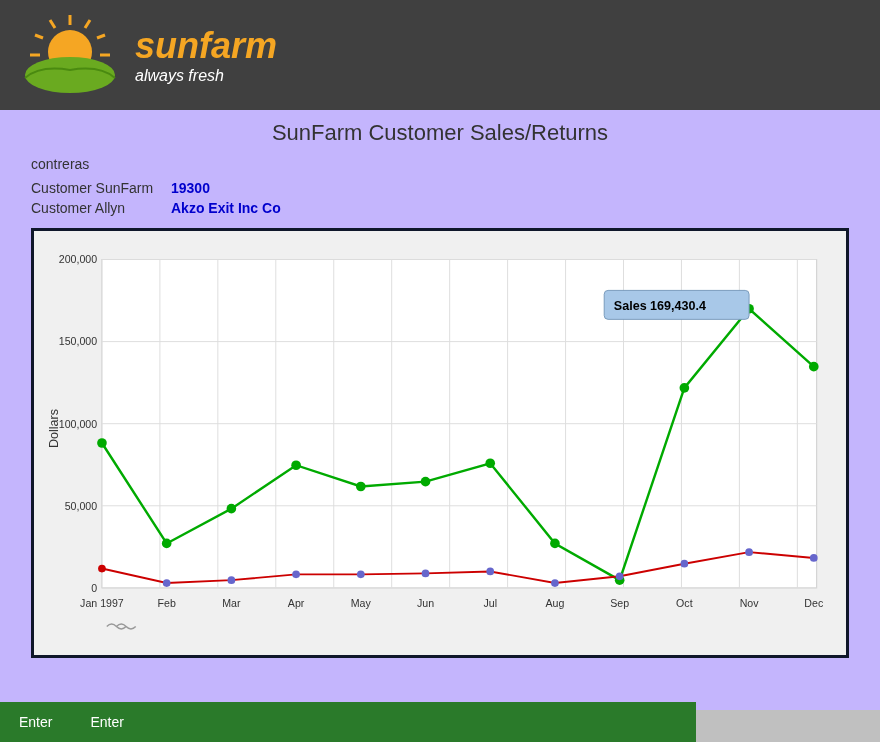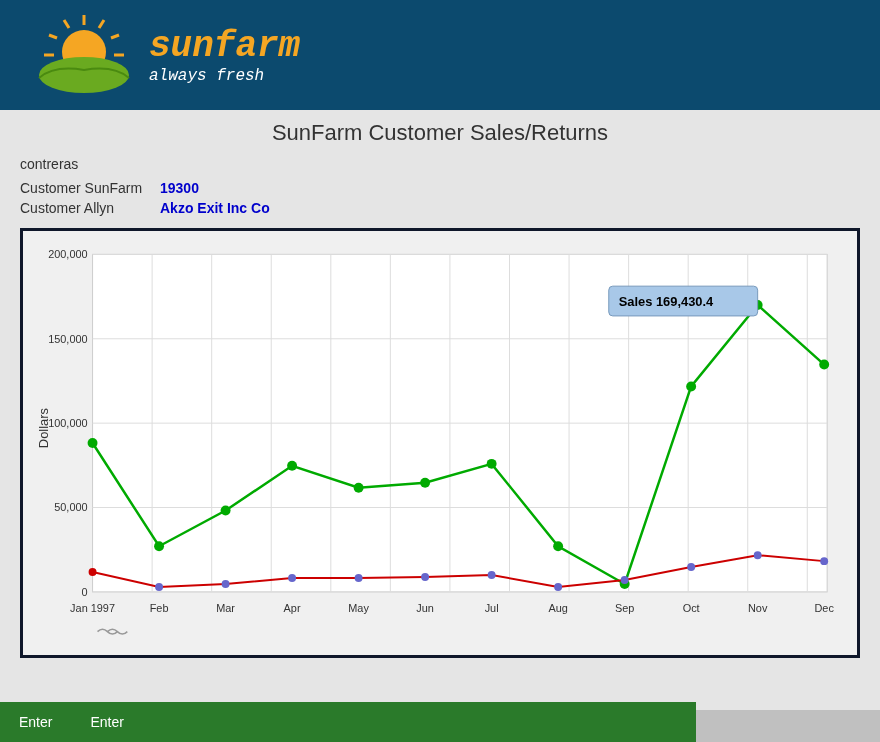--- a/index.html
+++ b/index.html
@@ -1,26 +1,25 @@
 <!DOCTYPE html>
 <html><head>
   <meta charset="utf-8">
   <style>
     * { margin: 0; padding: 0; box-sizing: border-box; }
     body { font-family: Arial, sans-serif; background: #c0c0c0; width: 880px; height: 742px; overflow: hidden; }
 
     
     #header {
-      background: #0c4a6e;
+      background: #404040;
       height: 110px;
       display: flex;
       align-items: center;
-      padding: 10px 34px;
+      padding: 10px 20px;
       position: relative;
-      font-family: Liberation Mono, monospace;
     }
     #logo-area {
       display: flex;
       align-items: center;
       gap: 15px;
     }
     #logo-sun {
       width: 100px;
       height: 90px;
     }
@@ -35,22 +34,22 @@
       font-style: italic;
     }
     #brand-tagline {
       color: white;
       font-size: 16px;
       font-style: italic;
     }
 
     
     #main {
-      background: #e5e5e5;
-      padding: 10px 20px;
+      background: #c4b5fd;
+      padding: 10px 31px;
       min-height: 600px;
     }
     #page-title {
       text-align: center;
       font-size: 22px;
       color: #333;
       margin-bottom: 10px;
       font-weight: normal;
     }
     #user-label {

